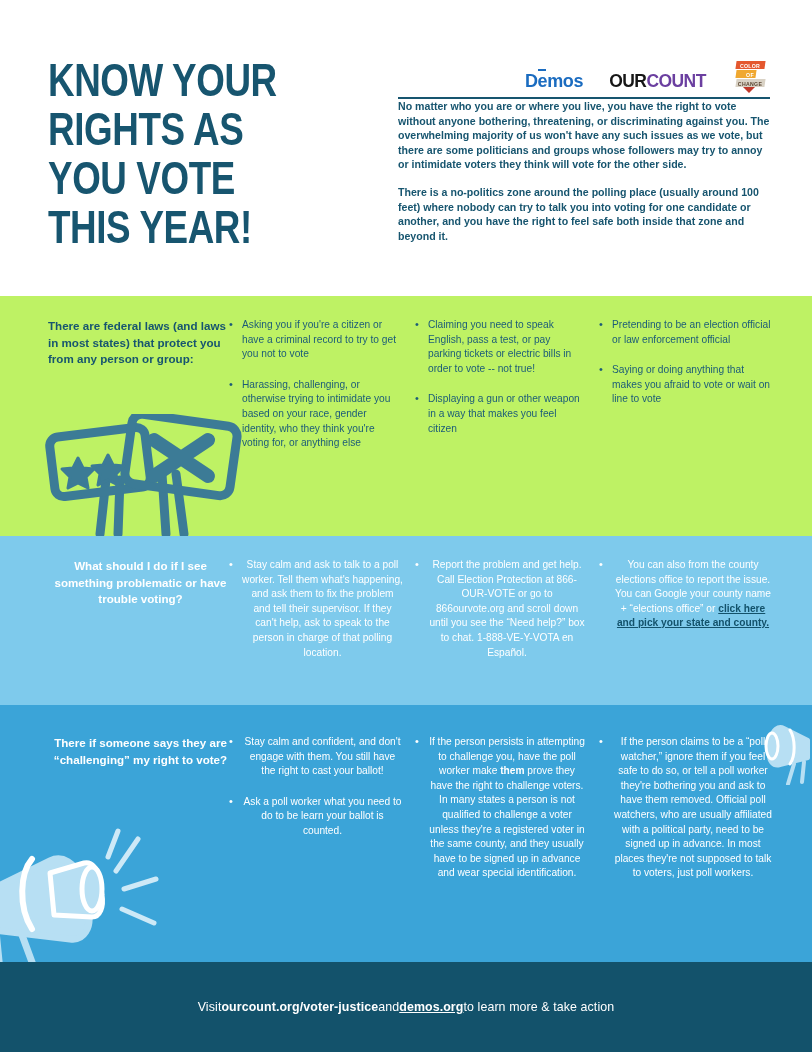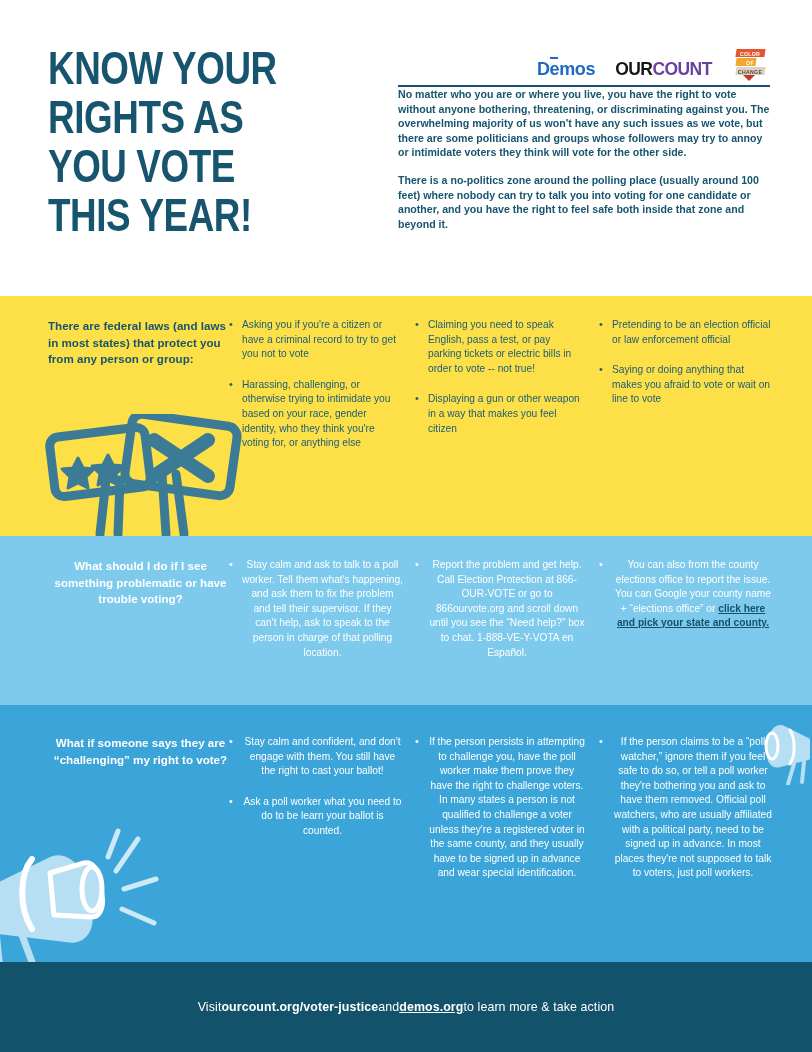--- a/index.html
+++ b/index.html
@@ -5,37 +5,37 @@
   * { margin: 0; padding: 0; box-sizing: border-box; }
   html, body {
     width: 812px; height: 1052px;
     background: #ffffff;
     font-family: "Liberation Sans", sans-serif;
     overflow: hidden;
   }
   .page { position: relative; width: 812px; height: 1052px; background: #ffffff; }
 
   
-  .hero { position: absolute; left: 0; top: 0; width: 812px; height: 296px; background: #ffffff; border-radius: 21px; }
+  .hero { position: absolute; left: 0; top: 12px; width: 812px; height: 296px; background: #ffffff; border-radius: 21px; }
   .headline {
     position: absolute; left: 48px; top: 44px;
     width: 330px;
     color: #17556f;
     font-family: "Liberation Sans Narrow", "Liberation Sans", sans-serif;
     font-weight: bold;
     font-size: 46px;
     line-height: 49px;
     letter-spacing: -0.5px;
     transform: scaleX(0.80);
     transform-origin: left top;
     white-space: pre-line;
   }
   .hero-right { position: absolute; left: 398px; top: 44px; width: 372px; }
 
-  .logos { display: flex; align-items: flex-end; justify-content: flex-end; gap: 16px; height: 34px; padding-right: 2px; }
+  .logos { display: flex; align-items: flex-end; justify-content: flex-end; gap: 22px; height: 34px; padding-right: 2px; }
   .logo-demos {
     color: #1b6cc0; font-weight: bold; font-size: 18px; letter-spacing: -0.4px;
     font-family: "Liberation Sans", sans-serif; line-height: 1;
   }
   .logo-demos .macron { position: relative; }
   .logo-demos .macron::after {
     content: ""; position: absolute; left: 0; right: 1px; top: -2px; height: 2px; background: #1b6cc0;
   }
   .logo-ourcount {
     font-family: "Liberation Sans Narrow", "Liberation Sans", sans-serif;
@@ -61,21 +61,21 @@
   .coc-t1 { top: 2px; color: #ffffff; }
   .coc-t2 { top: 11px; color: #ffffff; }
   .coc-t3 { top: 20px; color: #5a4632; }
 
   .hero-rule { margin-top: 7px; height: 2px; background: #17556f; width: 372px; }
   .intro { margin-top: 0; color: #17556f; font-weight: bold; font-size: 10.6px; line-height: 14.6px; }
   .intro p + p { margin-top: 13px; }
 
   
   .band { position: absolute; left: 0; width: 812px; overflow: hidden; }
-  .band-gray  { top: 296px;  height: 240px; background: #fde047; }
+  .band-gray  { top: 296px;  height: 240px; background: #bef264; }
   .band-lblue { top: 536px;  height: 169px; background: #7ecaec; }
   .band-mblue { top: 705px;  height: 257px; background: #3ba4d8; }
   .band-foot  { top: 962px;  height: 96px;  background: #13526b; padding-left: 32px; }
 
   .cols { position: absolute; left: 0; top: 0; width: 812px; height: 100%; }
   .col-head { position: absolute; left: 48px; width: 185px; font-weight: bold; font-size: 11.6px; line-height: 16.5px; }
   .col { position: absolute; font-size: 10.2px; line-height: 14.6px; }
   .col-2 { left: 228px; width: 175px; }
   .col-3 { left: 414px; width: 172px; }
   .col-4 { left: 598px; width: 176px; }
@@ -84,21 +84,21 @@
   ul.blist li { position: relative; padding-left: 14px; }
   ul.blist li + li { margin-top: 16px; }
   ul.blist li::before {
     content: "\2022"; position: absolute; left: 1px; top: -1px; font-size: 11px; line-height: 15px;
   }
 
   .gray-text { color: #1c5c78; }
   .gray-head { color: #17556f; }
   .white-text { color: #ffffff; text-align: center; }
   .inline-link { color: #13526b; font-weight: bold; }
-  .b { font-weight: normal; }
+  .b { font-weight: bold; }
 
   
   .signs { position: absolute; left: 44px; top: 118px; width: 200px; height: 122px; }
   .signs svg { display: block; }
 
   
   .mega-big { position: absolute; left: -12px; top: 118px; width: 180px; height: 150px; }
   .mega-small { position: absolute; left: 752px; top: 5px; width: 70px; height: 75px; }
 
   
@@ -193,21 +193,21 @@
       </ul>
 
       <ul class="col col-4 blist white-text" style="top:22px;">
         <li><span>You can also from the county elections office to report the issue. You can Google your county name + “elections office” or </span><a class="inline-link" href="#">click here and pick your state and county.</a></li>
       </ul>
     </div>
   </div>
 
   <div class="band band-mblue">
     <div class="cols">
-      <div class="col-head white-text" style="top:30px;">What if someone says they are “challenging” my right to vote?</div>
+      <div class="col-head white-text" style="top:30px;">There if someone says they are “challenging” my right to vote?</div>
 
       <div class="mega-big">
         <svg width="180" height="150" viewBox="0 0 180 150" fill="none" stroke="#b7dff3" stroke-width="7" stroke-linecap="round" stroke-linejoin="round">
           <path d="M-20 78 L62 38 C74 32 88 40 92 56 L100 88 C104 104 96 118 82 116 L-20 104 Z" fill="#b7dff3" stroke="#b7dff3"></path>
           <path d="M44 36 C32 50 30 84 44 106" stroke="#ffffff" stroke-width="6" fill="none"></path>
           <path d="M62 50 L96 40 C104 38 110 46 112 58 L114 72 C116 84 112 94 104 94 L66 92 Z" fill="#b7dff3" stroke="#ffffff" stroke-width="5"></path>
           <ellipse cx="104" cy="66" rx="10" ry="22" fill="#b7dff3" stroke="#ffffff" stroke-width="5"></ellipse>
           <path d="M8 108 L12 148 M34 112 L48 150" stroke="#b7dff3" stroke-width="7"></path>
           <path d="M128 48 L150 16 M136 66 L168 56 M134 86 L166 100 M120 34 L130 8" stroke="#cde9f7" stroke-width="5"></path>
         </svg>

